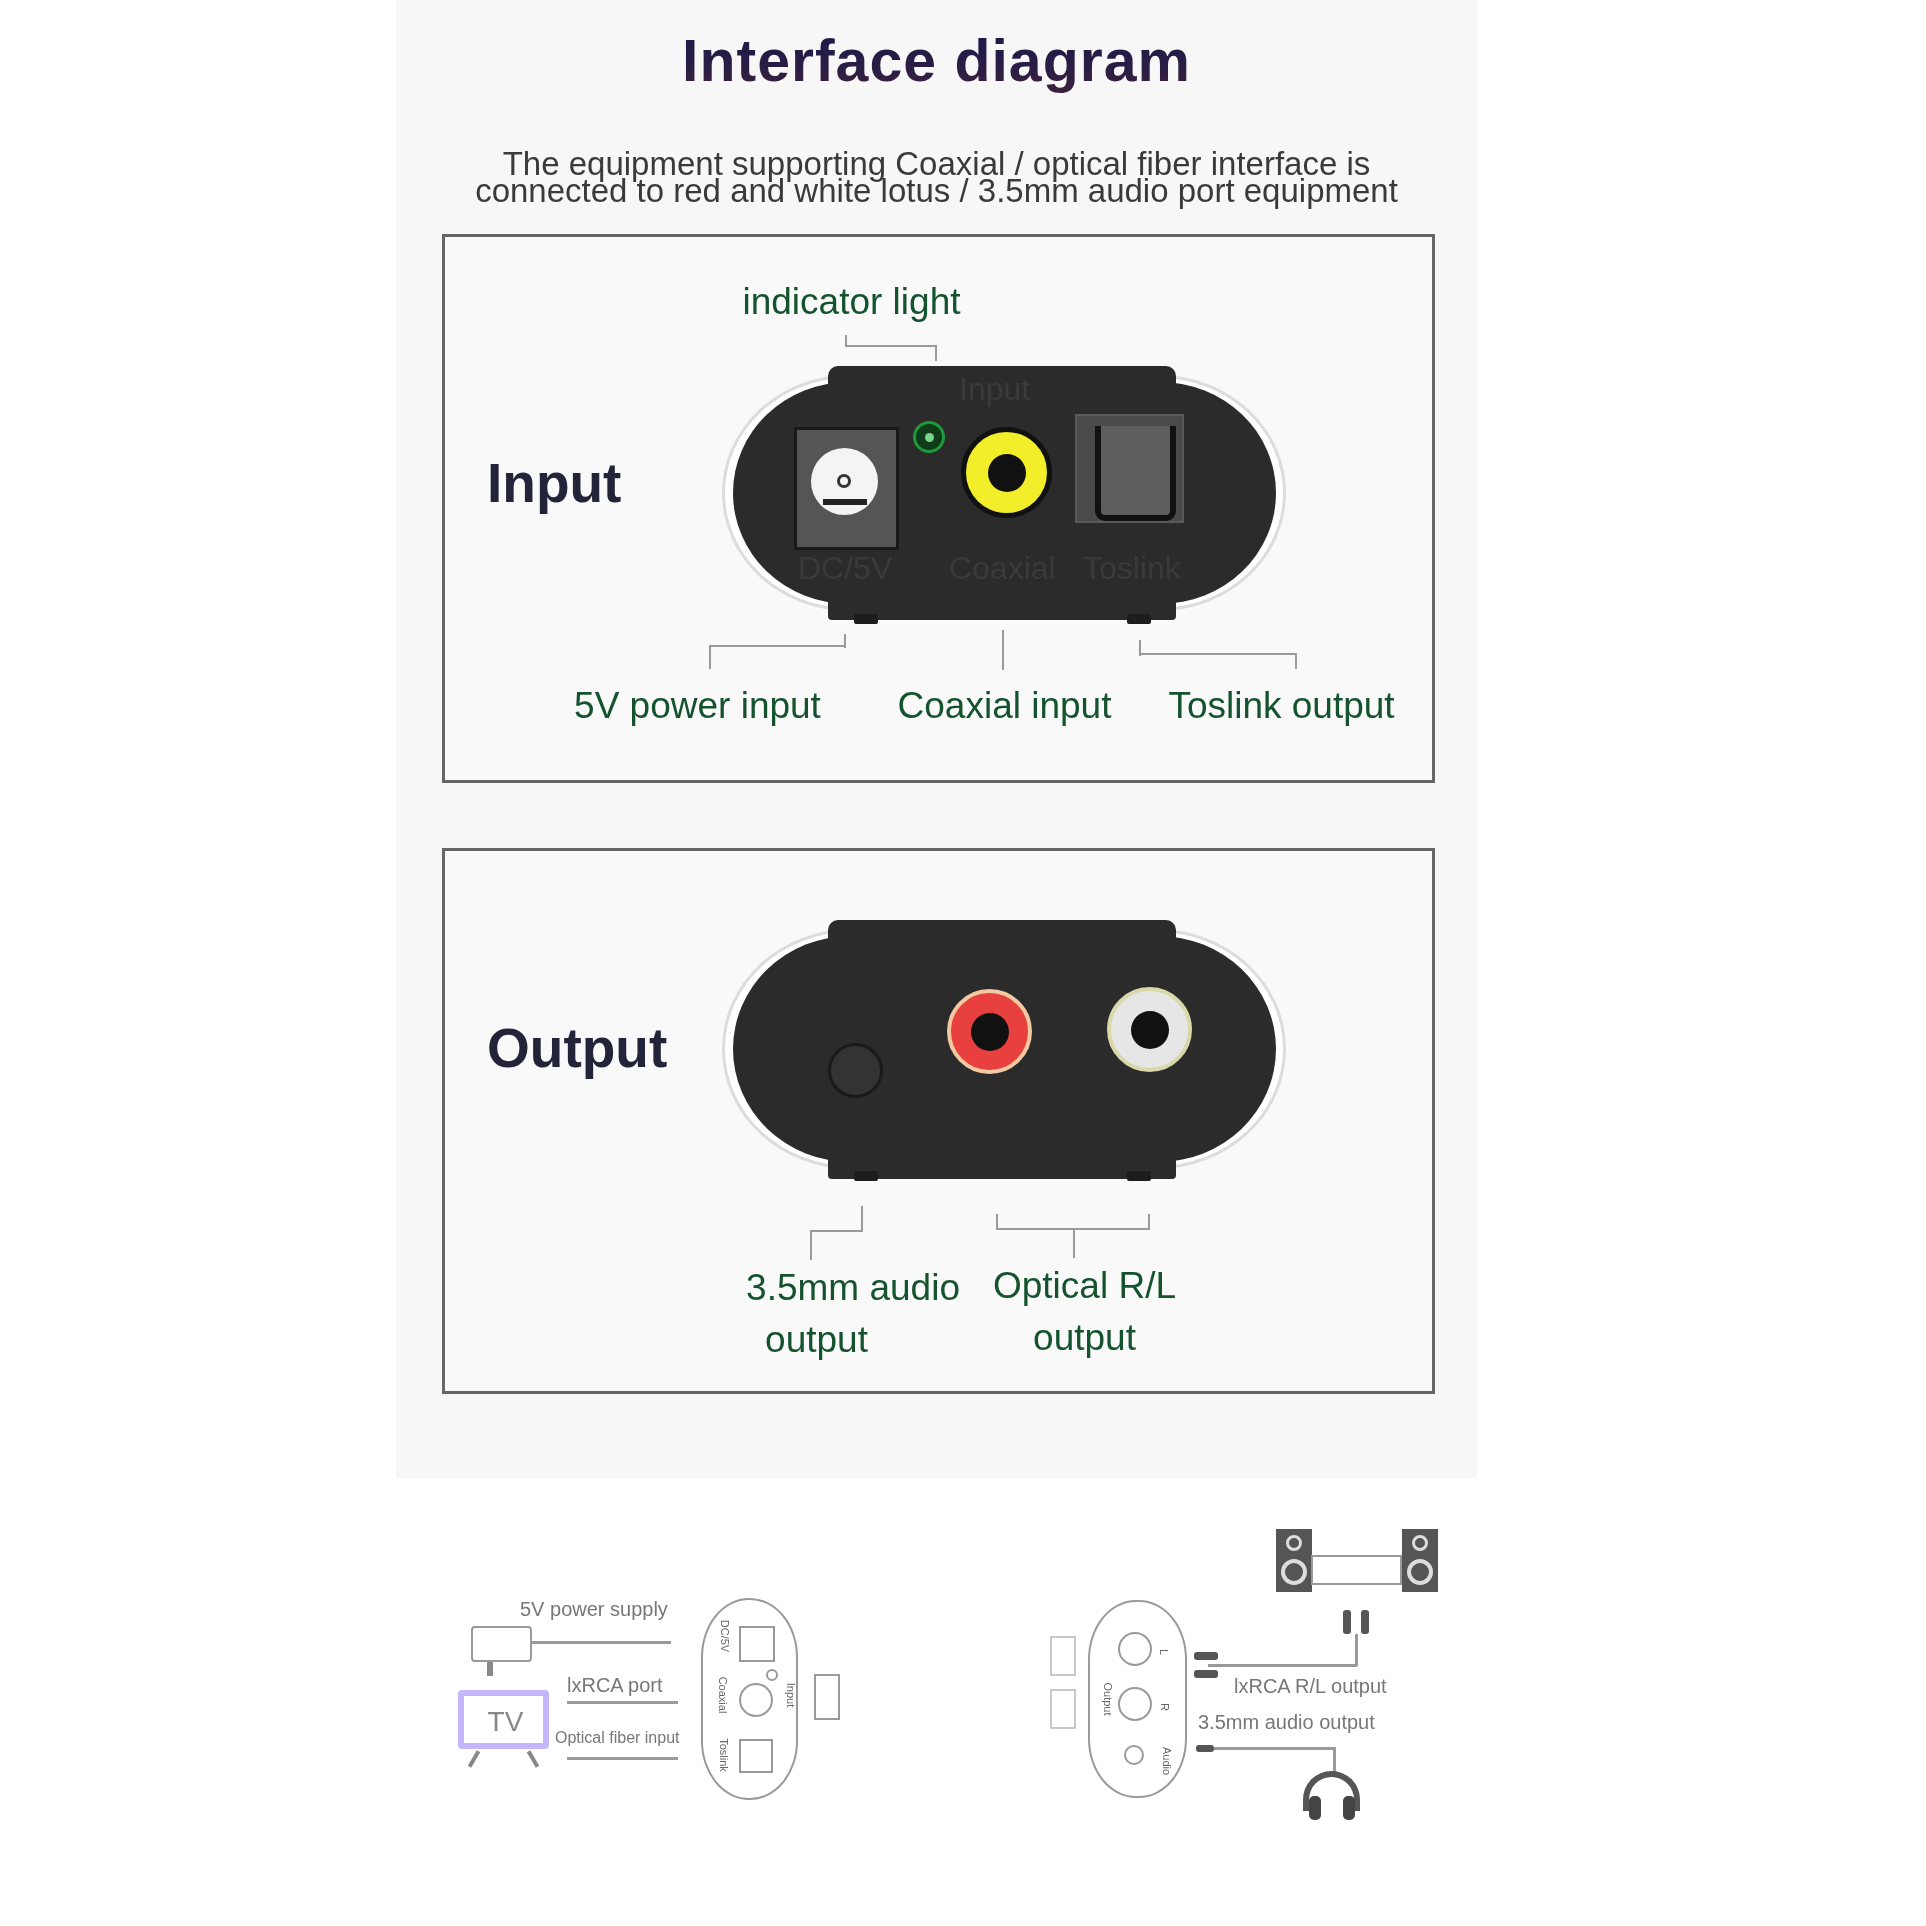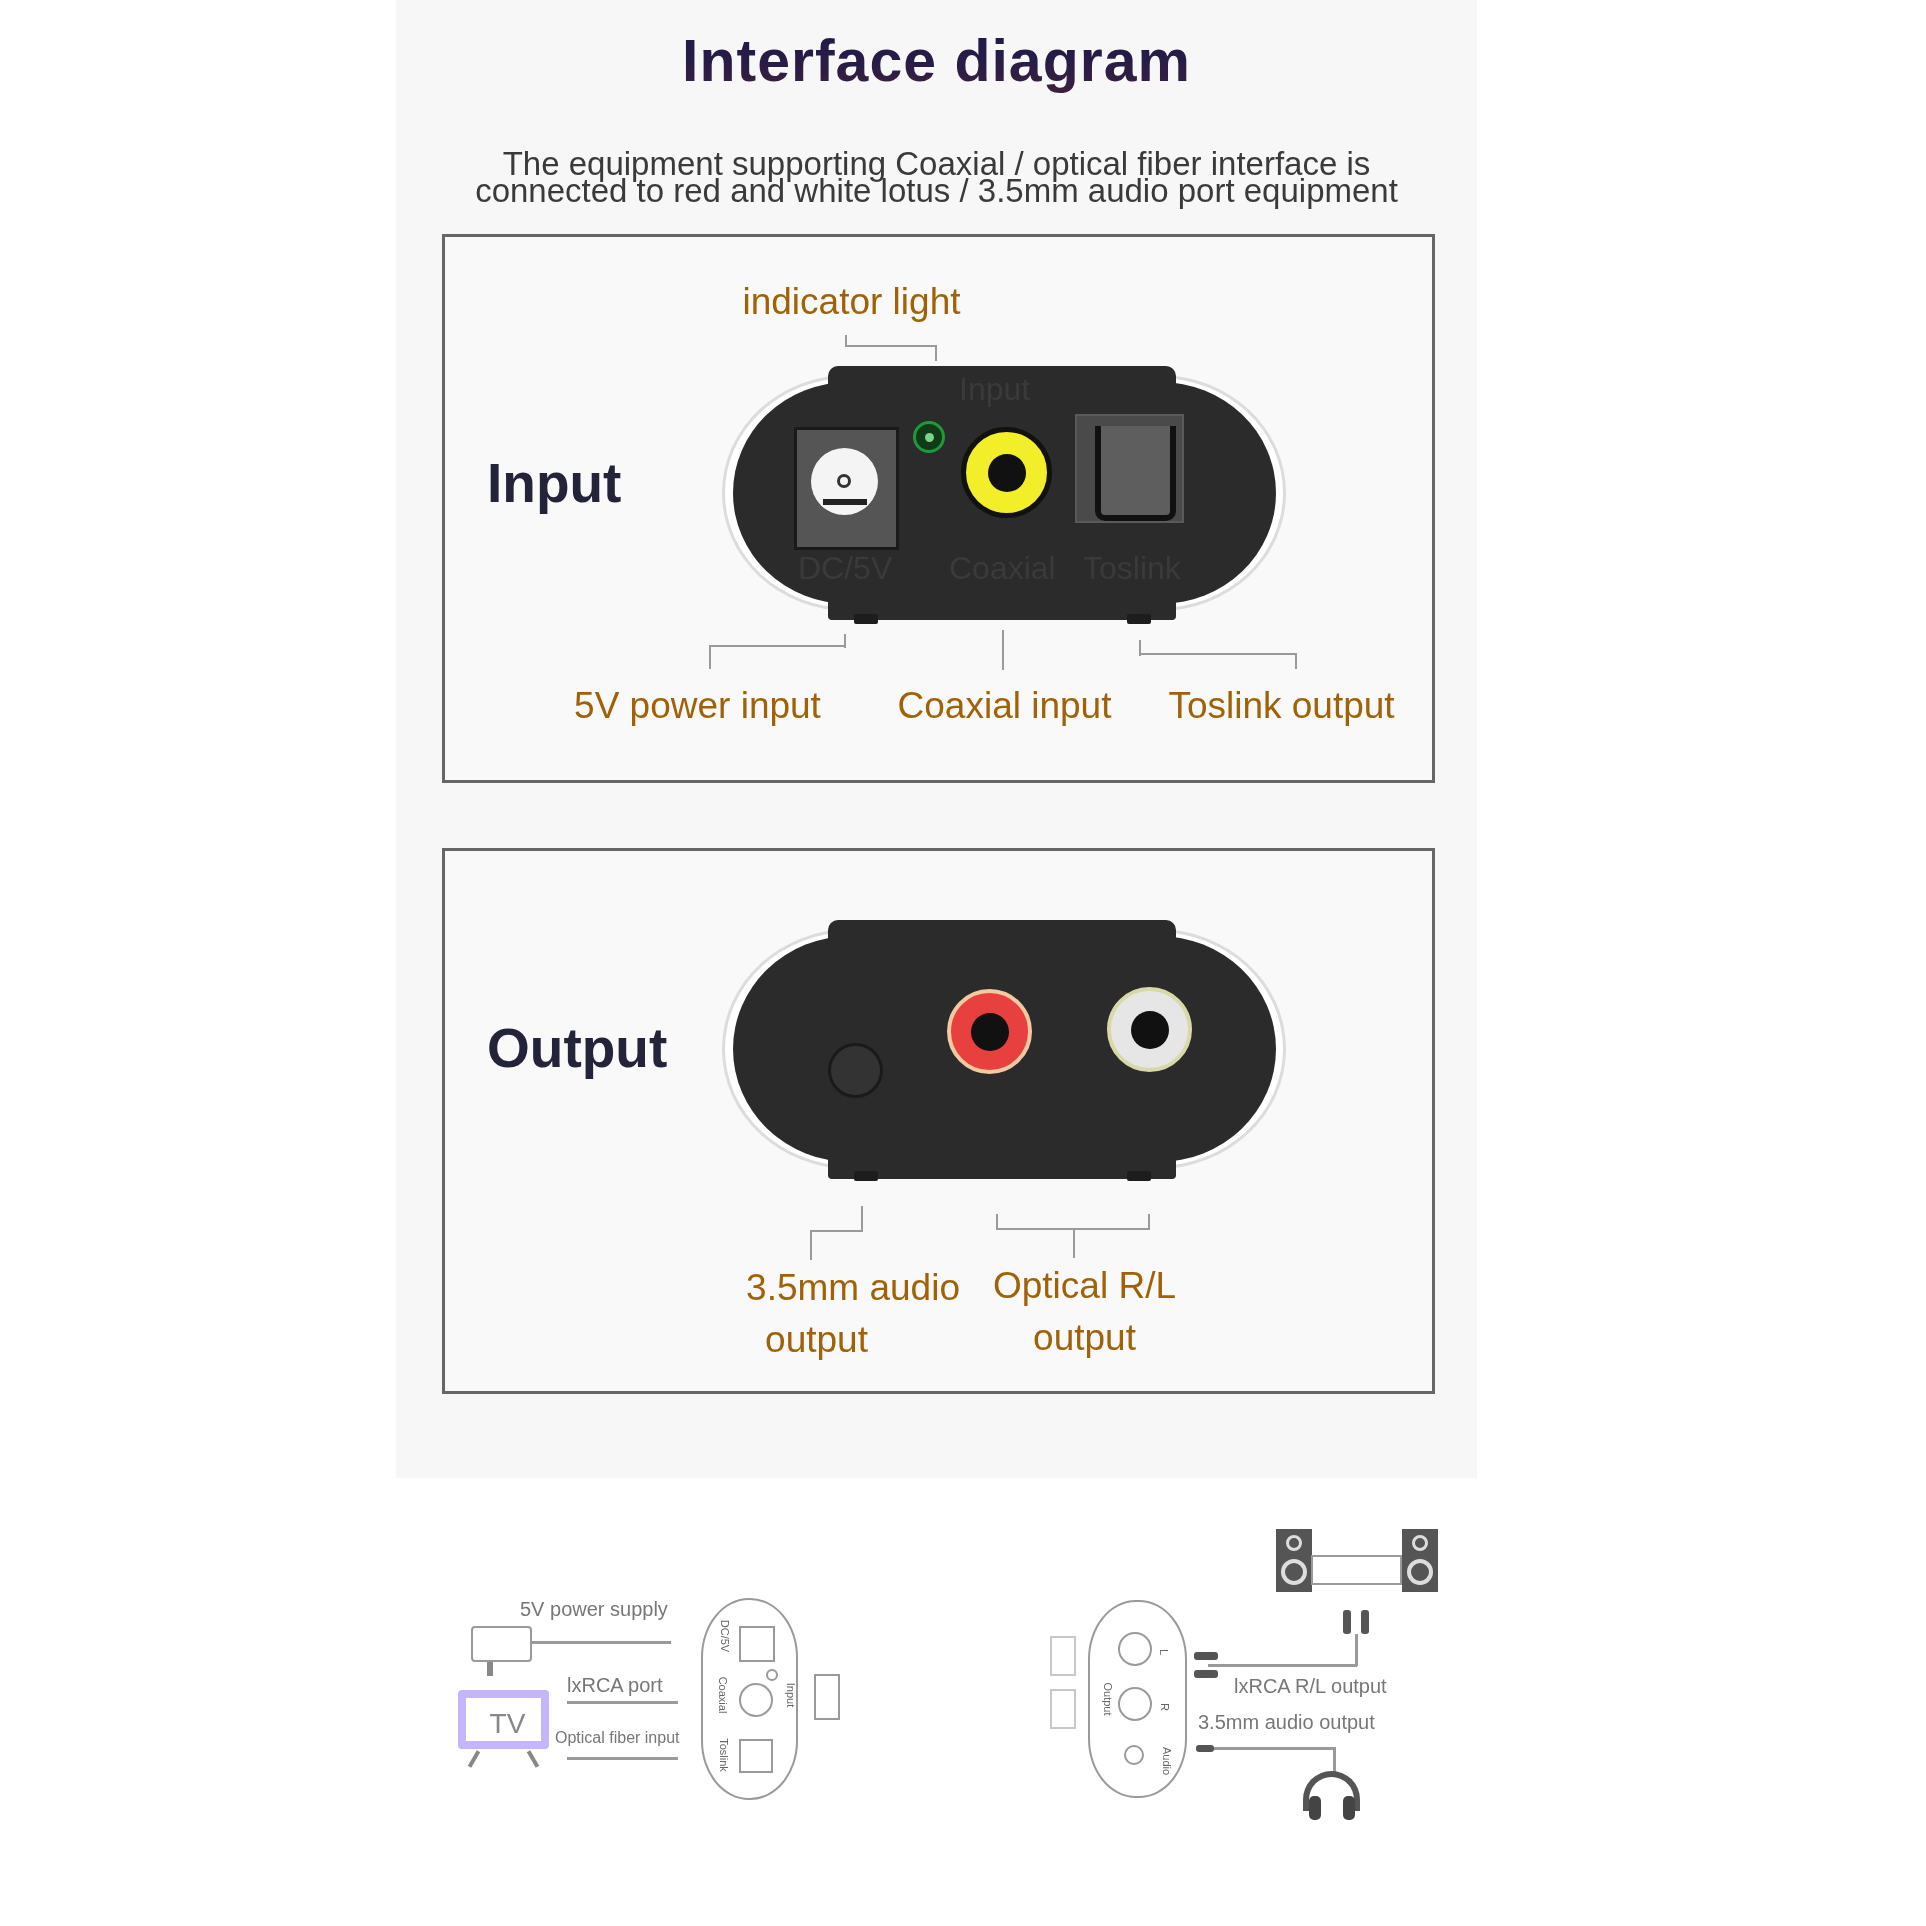--- a/index.html
+++ b/index.html
@@ -7,21 +7,21 @@
          font-family:"Liberation Sans", sans-serif; }
   .abs { position:absolute; }
   .panel { left:396px; top:0; width:1081px; height:1478px; background:#f7f7f8; }
   .title { left:396px; width:1081px; top:12px; text-align:center; font-weight:bold; font-size:59px;
            letter-spacing:1px; line-height:99px;
            background:linear-gradient(180deg,#141a4a 0%,#2a1d45 55%,#4a2436 100%);
            -webkit-background-clip:text; background-clip:text; color:transparent; }
   .subtitle { left:396px; width:1081px; text-align:center; font-size:33px; color:#3a3a3a; line-height:40px; }
   .box { border:3px solid #666; background:#f9f9fa; box-sizing:border-box; }
   .section-label { font-weight:bold; font-size:55px; color:#23243a; }
-  .callout { font-size:37px; color:#a16207; text-align:center; line-height:50px; white-space:nowrap; }
+  .callout { font-size:37px; color:#14532d; text-align:center; line-height:50px; white-space:nowrap; }
   .line { background:#9a9a9a; }
   
   .dev-shell { border-radius:139px/129px; background:#fff; box-shadow:0 0 0 3px #dcdcdc; }
   .dev-body { background:#2b2b2b; border-radius:124px/119px; }
   .dev-top { background:#2b2b2b; }
   .foot { background:#1d1d1d; width:24px; height:10px; border-radius:2px; }
   .emboss { font-size:32px; color:#3a3a3a; white-space:nowrap; }
   
   .sk { border:2px solid #9a9a9a; box-sizing:border-box; }
   .small { font-size:20px; color:#777; white-space:nowrap; }
@@ -120,21 +120,21 @@
 <div class="abs callout" style="left:941px; top:1261px; width:287px;">Optical R/L</div>
 <div class="abs callout" style="left:941px; top:1313px; width:287px;">output</div>
 
 <div class="abs" style="left:446px; top:1525px; width:1020px; height:337px;">
 
   <div class="abs small" style="left:74px; top:73px;">5V power supply</div>
   <div class="abs sk" style="left:25px; top:101px; width:61px; height:36px; border-radius:4px;"></div>
   <div class="abs" style="left:41px; top:137px; width:6px; height:14px; background:#888;"></div>
   <div class="abs line" style="left:86px; top:116px; width:139px; height:3px;"></div>
 
-  <div class="abs sk" style="left:12px; top:165px; width:91px; height:59px; border:8px solid #c4b5fd; border-radius:4px;">
+  <div class="abs sk" style="left:12px; top:165px; width:91px; height:59px; border:6px solid #c4b5fd; border-radius:4px;">
     <div class="abs" style="left:0; top:10px; width:83px; text-align:center; font-size:28px; color:#888;">TV</div>
   </div>
   <div class="abs" style="left:26px; top:225px; width:4px; height:18px; background:#888; transform:rotate(30deg);"></div>
   <div class="abs" style="left:85px; top:225px; width:4px; height:18px; background:#888; transform:rotate(-30deg);"></div>
   <div class="abs small" style="left:121px; top:149px;">lxRCA port</div>
   <div class="abs line" style="left:121px; top:176px; width:111px; height:3px;"></div>
   <div class="abs small" style="left:109px; top:204px; font-size:16px;">Optical fiber input</div>
   <div class="abs line" style="left:121px; top:232px; width:111px; height:3px;"></div>
 
   <div class="abs sk" style="left:255px; top:73px; width:97px; height:202px; border-radius:48px/59px;">

